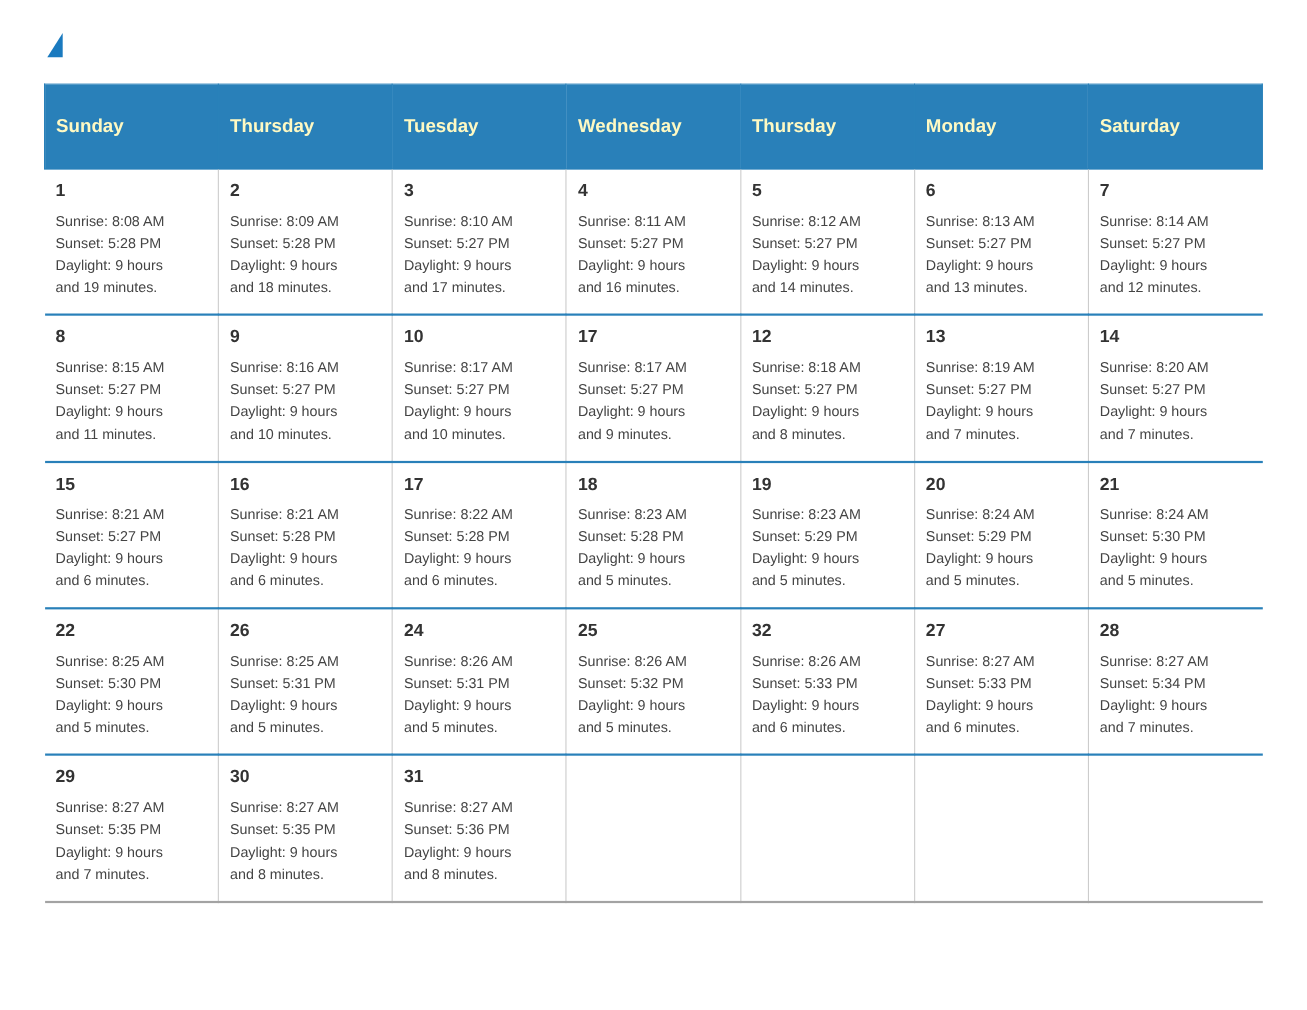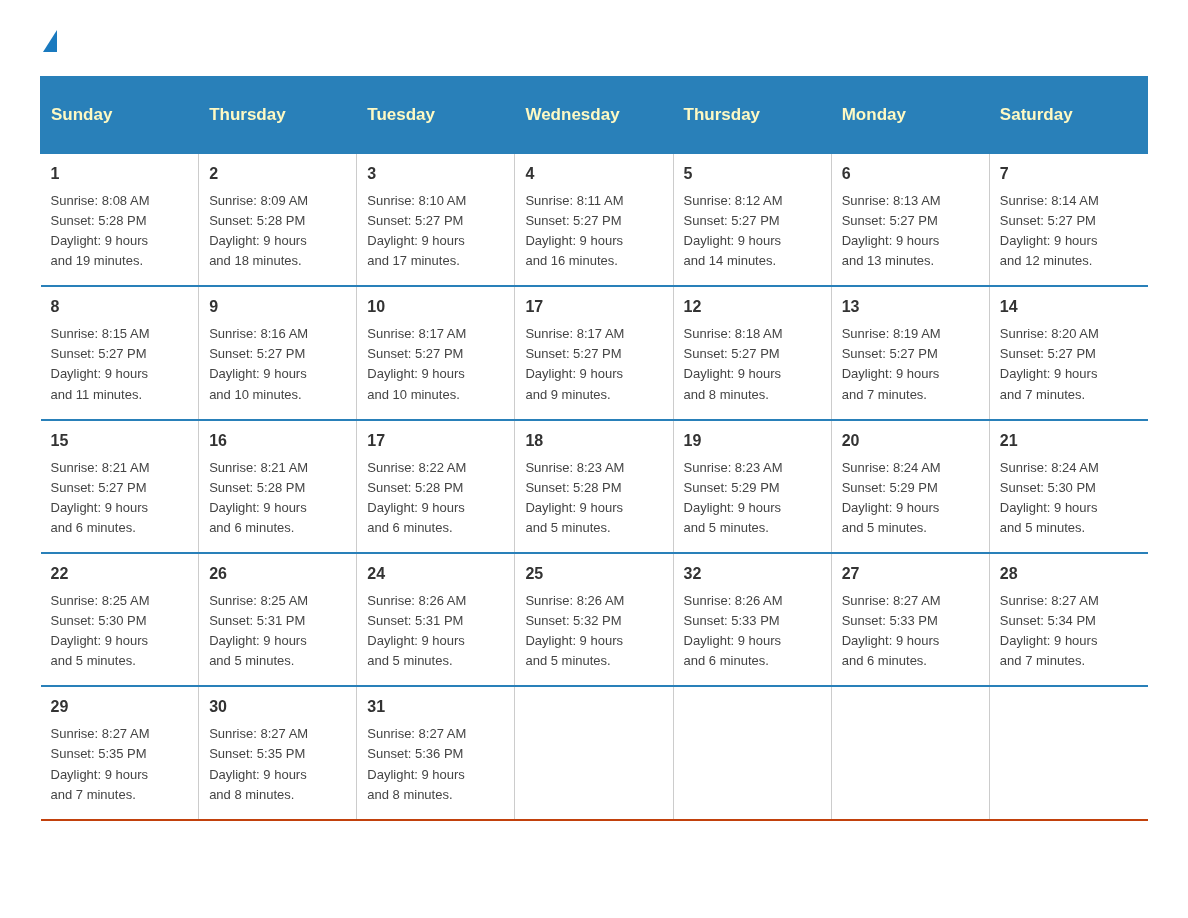--- a/index.html
+++ b/index.html
@@ -96,21 +96,21 @@
       font-weight: bold;
       color: #333;
       display: block;
       margin-bottom: 4px;
     }
     .day-info {
       color: #444;
       font-size: 13px;
     }
     tbody tr:last-child {
-      border-bottom: 2px solid #c2410c;
+      border-bottom: 2px solid #a3a3a3;
     }
     .empty-cell {
       background: #fff;
     }
   </style>
 </head>
 <body>
 
 <div class="header">
   <div class="logo">

